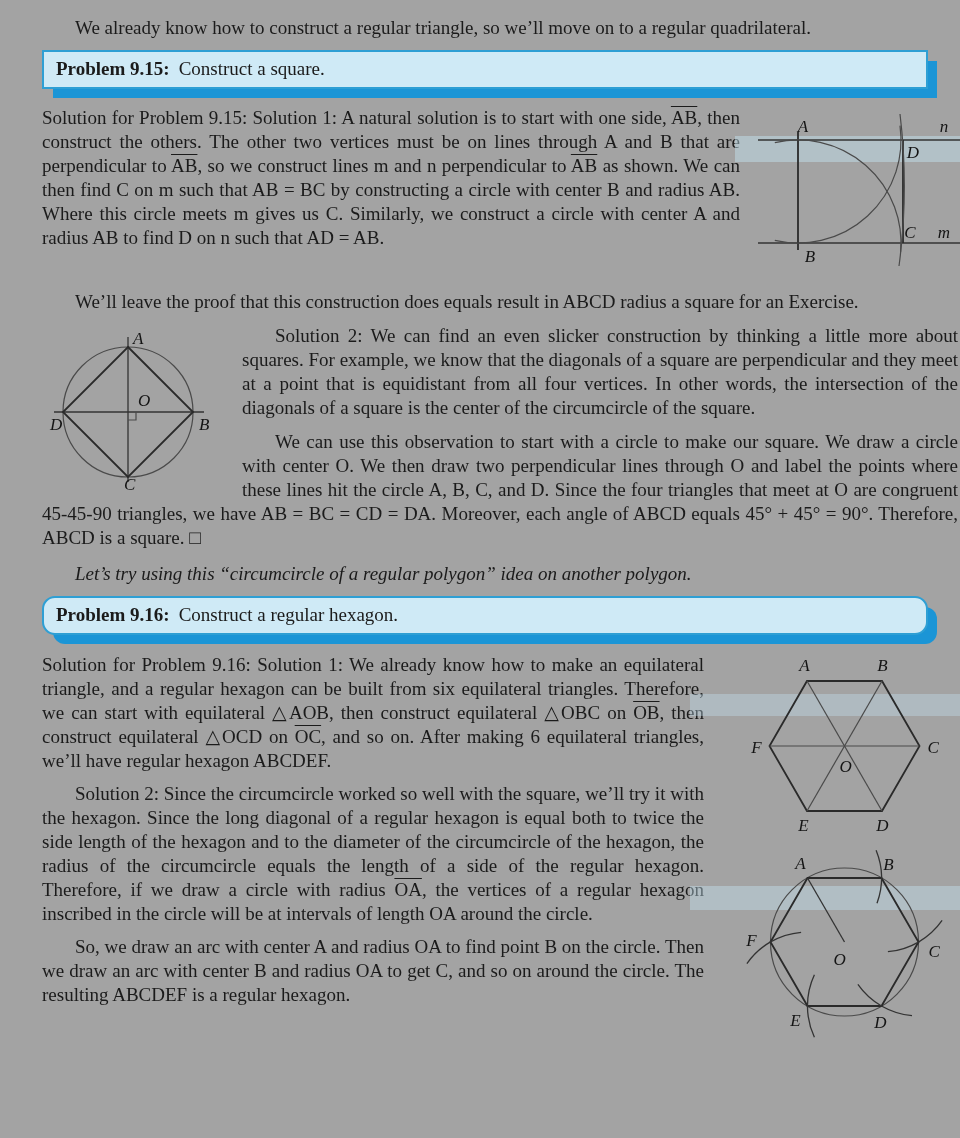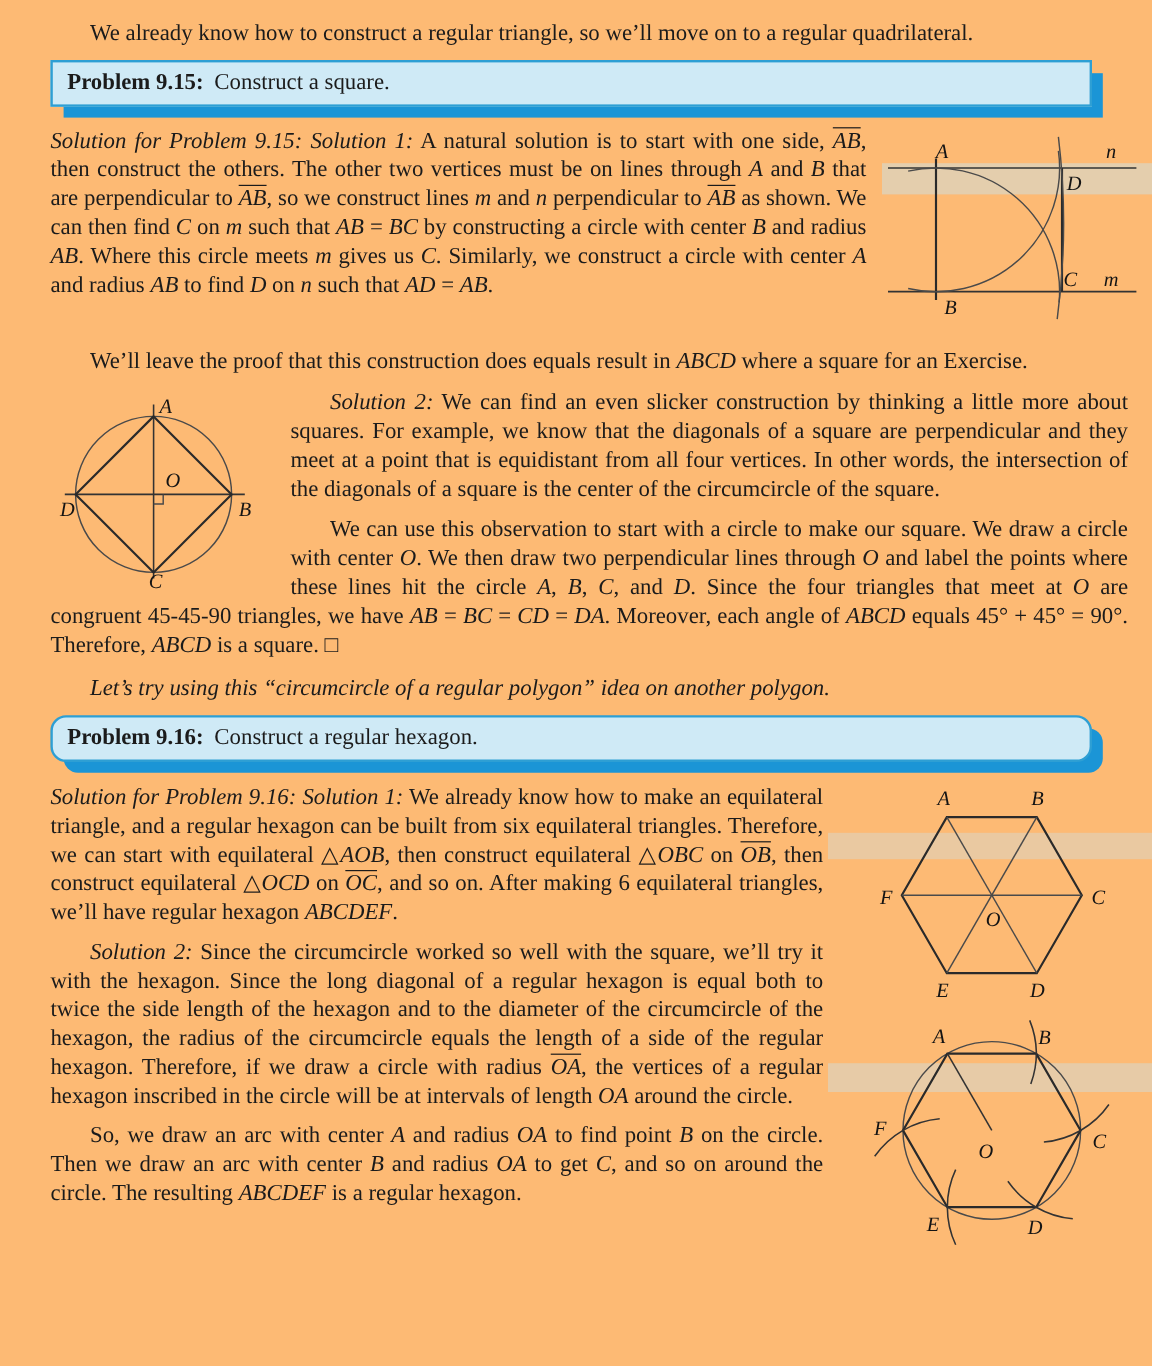--- a/index.html
+++ b/index.html
@@ -1,24 +1,24 @@
 <!DOCTYPE html>
 <html style="--ink: #1b1b1b; --problem-box-fill: #cfeaf6; --problem-box-border: #2e9fd4; --problem-box-shadow: #1b95d6;"><head>
 <meta charset="utf-8">
 <style>
   html,body { margin:0; padding:0; background:#e9e9e9; }
   .page {
     width:960px; height:1138px; margin:0 auto; position:relative; overflow:hidden;
-    background:#fdba74; box-sizing:border-box; padding:16px 20px 0 42px;
+    background:#a3a3a3; box-sizing:border-box; padding:16px 2px 0 42px;
     font-family:"Liberation Serif","DejaVu Serif",serif;
     font-size:19px; line-height:24px; color:var(--ink,#1b1b1b);
   }
   p { margin:0 0 10px 0; text-align:justify; }
   .ind { text-indent:33px; }
-  .r-i,.r-io { font-style:italic; }
+  .r-i,.r-io { }
   .r-io { text-decoration:overline; }
   .clear { clear:both; }
 
   .problem-box {
     background:var(--problem-box-fill,#cfeaf6);
     border:2px solid var(--problem-box-border,#2e9fd4);
     box-shadow:10px 10px 0 -1px var(--problem-box-shadow,#1b95d6);
     padding:5px 12px 6px 12px; margin:0 30px 19px 0;
     text-align:left;
   }
@@ -78,21 +78,21 @@
         <text x="52" y="156" text-anchor="middle">B</text>
         <text x="155" y="52" text-anchor="middle">D</text>
         <text x="152" y="132" text-anchor="middle">C</text>
         <text x="186" y="26" text-anchor="middle">n</text>
         <text x="186" y="132" text-anchor="middle">m</text>
       </svg>
     </figure>
     <p><span class="r-i">Solution for Problem 9.15: Solution 1:</span><span> A natural solution is to start with one side, </span><span class="r-io">AB</span><span>, then construct the others. The other two vertices must be on lines through </span><span class="r-i">A</span><span> and </span><span class="r-i">B</span><span> that are perpendicular to </span><span class="r-io">AB</span><span>, so we construct lines </span><span class="r-i">m</span><span> and </span><span class="r-i">n</span><span> perpendicular to </span><span class="r-io">AB</span><span> as shown. We can then find </span><span class="r-i">C</span><span> on </span><span class="r-i">m</span><span> such that </span><span class="r-i">AB</span><span> = </span><span class="r-i">BC</span><span> by constructing a circle with center </span><span class="r-i">B</span><span> and radius </span><span class="r-i">AB</span><span>. Where this circle meets </span><span class="r-i">m</span><span> gives us </span><span class="r-i">C</span><span>. Similarly, we construct a circle with center </span><span class="r-i">A</span><span> and radius </span><span class="r-i">AB</span><span> to find </span><span class="r-i">D</span><span> on </span><span class="r-i">n</span><span> such that </span><span class="r-i">AD</span><span> = </span><span class="r-i">AB</span><span>.</span></p>
   </section>
 
-  <p class="ind clear" style="margin-top:6px;"><span>We’ll leave the proof that this construction does equals result in </span><span class="r-i">ABCD</span><span> where a square for an Exercise.</span></p>
+  <p class="ind clear" style="margin-top:6px;"><span>We’ll leave the proof that this construction does equals result in </span><span class="r-i">ABCD</span><span> radius a square for an Exercise.</span></p>
 
   <section>
     <figure class="fig-left" id="fig-circle">
       <svg viewBox="0 0 200 170" width="200" height="170">
         <circle class="thin" cx="102" cy="82" r="65"></circle>
         <line class="mid" x1="102" y1="7" x2="102" y2="152"></line>
         <line class="mid" x1="28" y1="82" x2="178" y2="82"></line>
         <path class="thick" d="M102,17 L167,82 L102,147 L37,82 Z"></path>
         <path class="thin" d="M110,82 L110,90 L102,90"></path>
         <text x="107" y="14">A</text>

